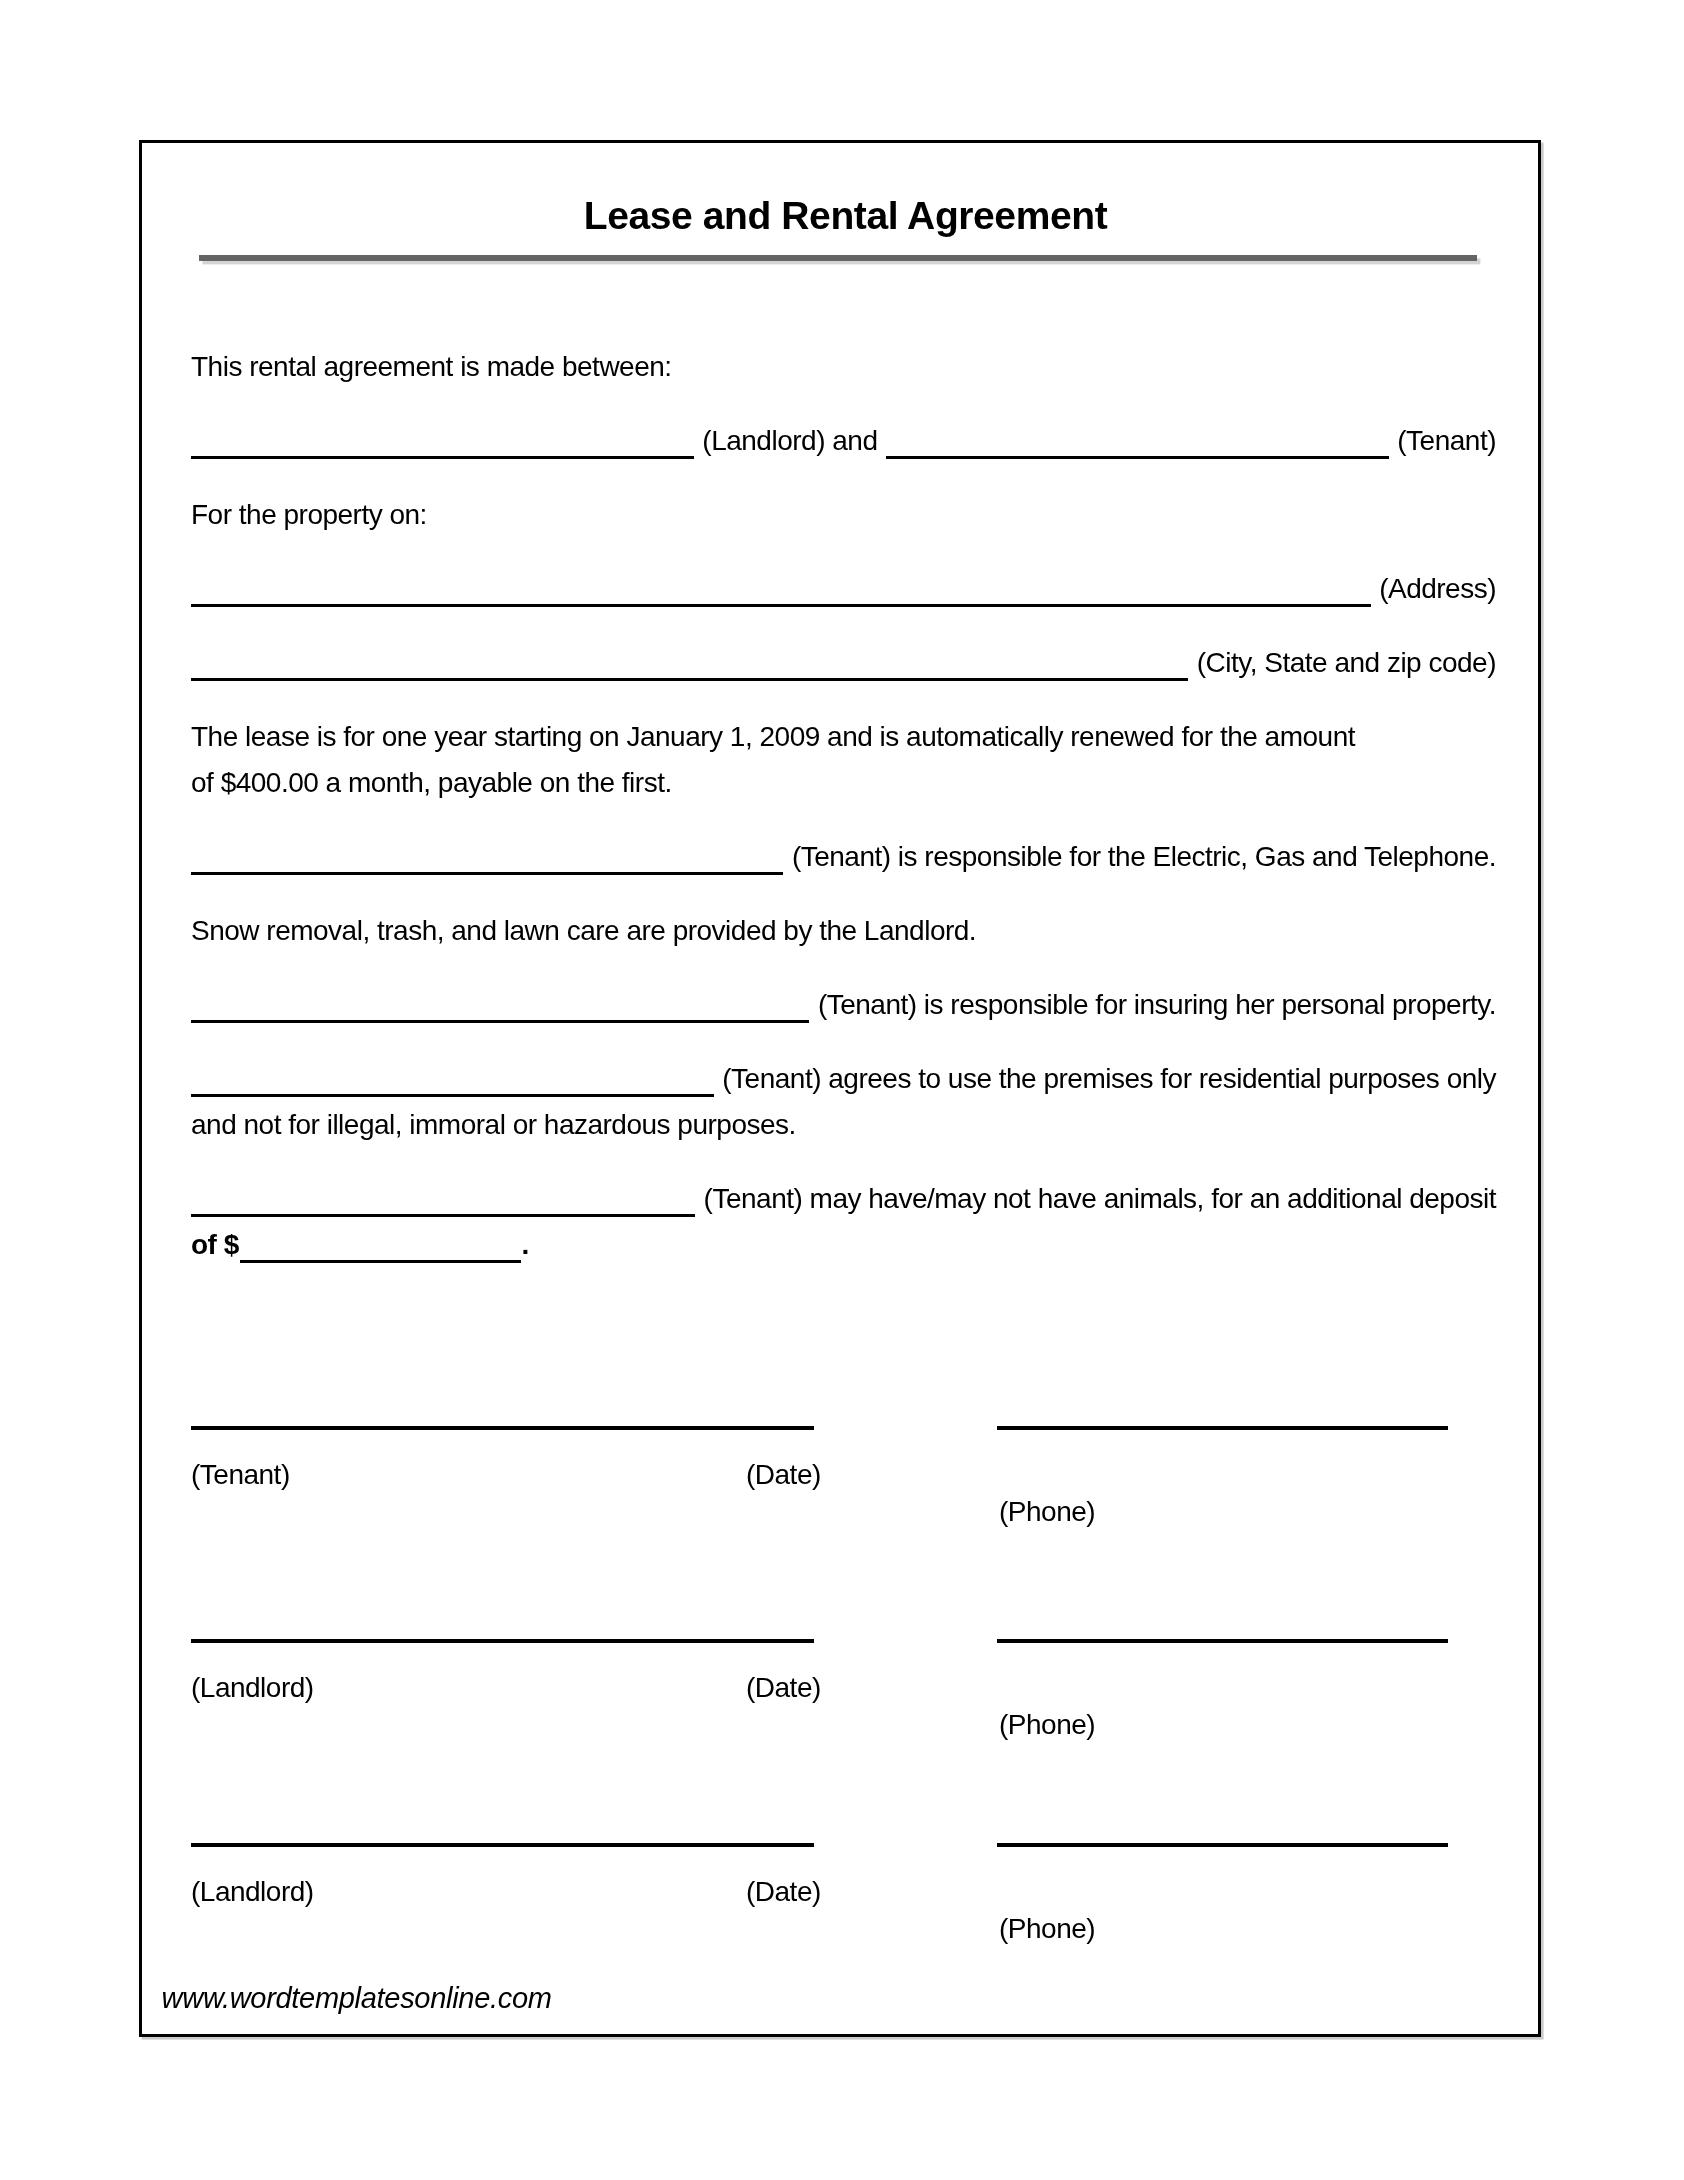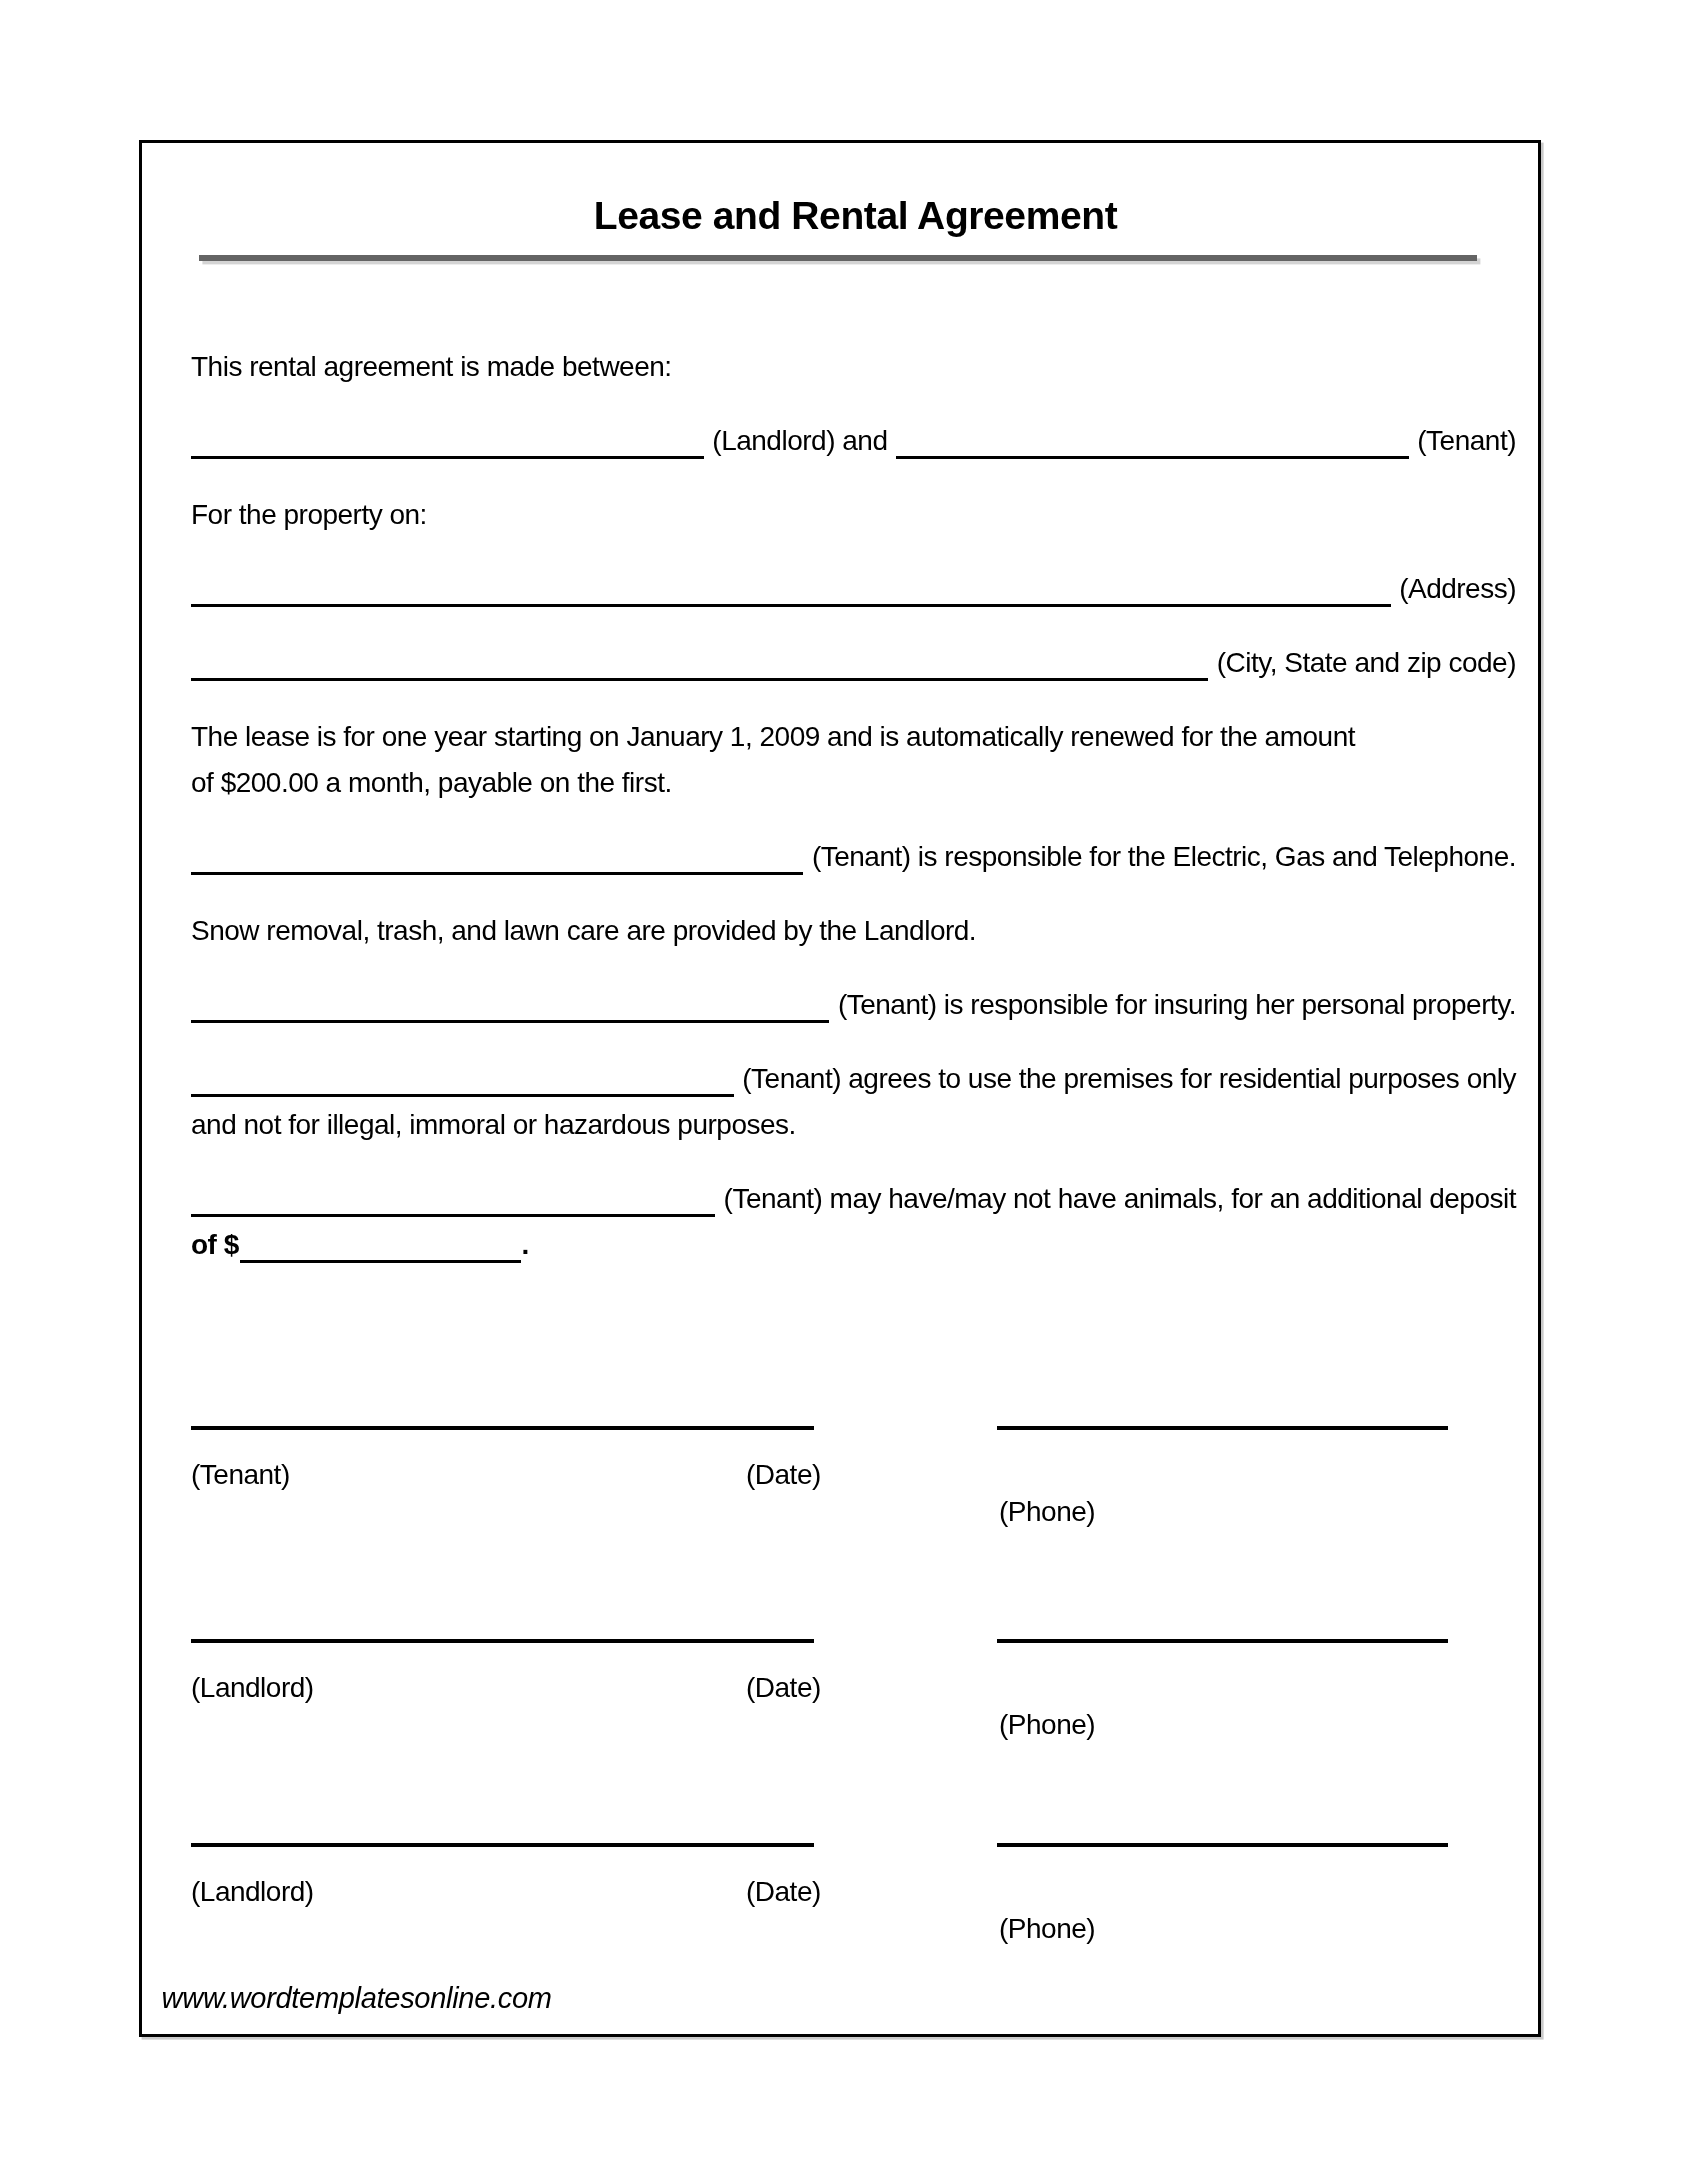--- a/index.html
+++ b/index.html
@@ -7,21 +7,21 @@
     width:1685px;height:2181px;position:relative;
     font-family:"Liberation Sans",sans-serif;color:#000;
     -webkit-font-smoothing:antialiased;
   }
   .frame{
     position:absolute;left:139px;top:140px;width:1396px;height:1891px;
     border:3.4px solid #000;background:#fff;
     box-shadow:2.6px 2.6px 0 #c9c9c9;
   }
   .content{
-    padding:0 18px 0 49px;
+    padding:0 38px 0 49px;
     font-size:28px;line-height:46px;letter-spacing:-0.5px;
   }
   .title{
     margin:49px 0 0 0;text-align:center;
     font-size:39px;line-height:48px;font-weight:bold;letter-spacing:-0.4px;
   }
   .title-rule{
     height:6.8px;width:1278px;margin:14.5px 0 0 7.7px;background:#646464;
     box-shadow:3.4px 3.4px 0 #d4d4d4;
   }
@@ -73,21 +73,21 @@
       <span class="lbl">(Address)</span>
     </div>
 
     <div class="p fill">
       <span class="blank"></span>
       <span class="lbl">(City, State and zip code)</span>
     </div>
 
     <div class="p">
       <span class="line">The lease is for one year starting on January 1, 2009 and is automatically renewed for the amount</span>
-      <span class="line">of $200.00 a month, payable on the first.</span>
+      <span class="line">of $400.00 a month, payable on the first.</span>
     </div>
 
     <div class="p fill">
       <span class="blank"></span>
       <span class="lbl">(Tenant) is responsible for the Electric, Gas and Telephone.</span>
     </div>
 
     <p class="p">Snow removal, trash, and lawn care are provided by the Landlord.</p>
 
     <div class="p fill">

